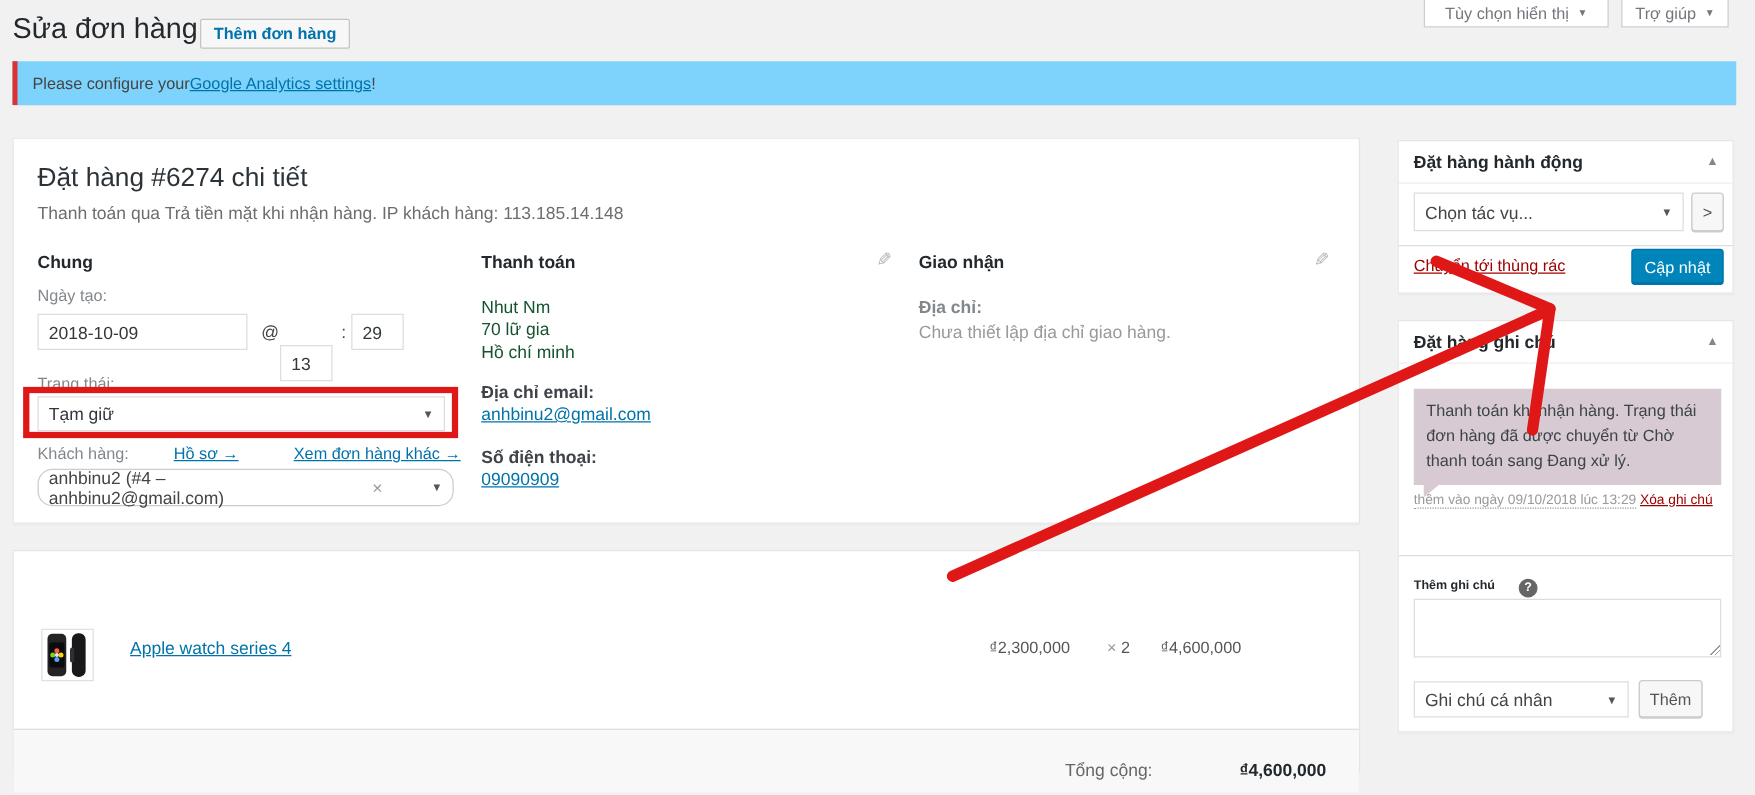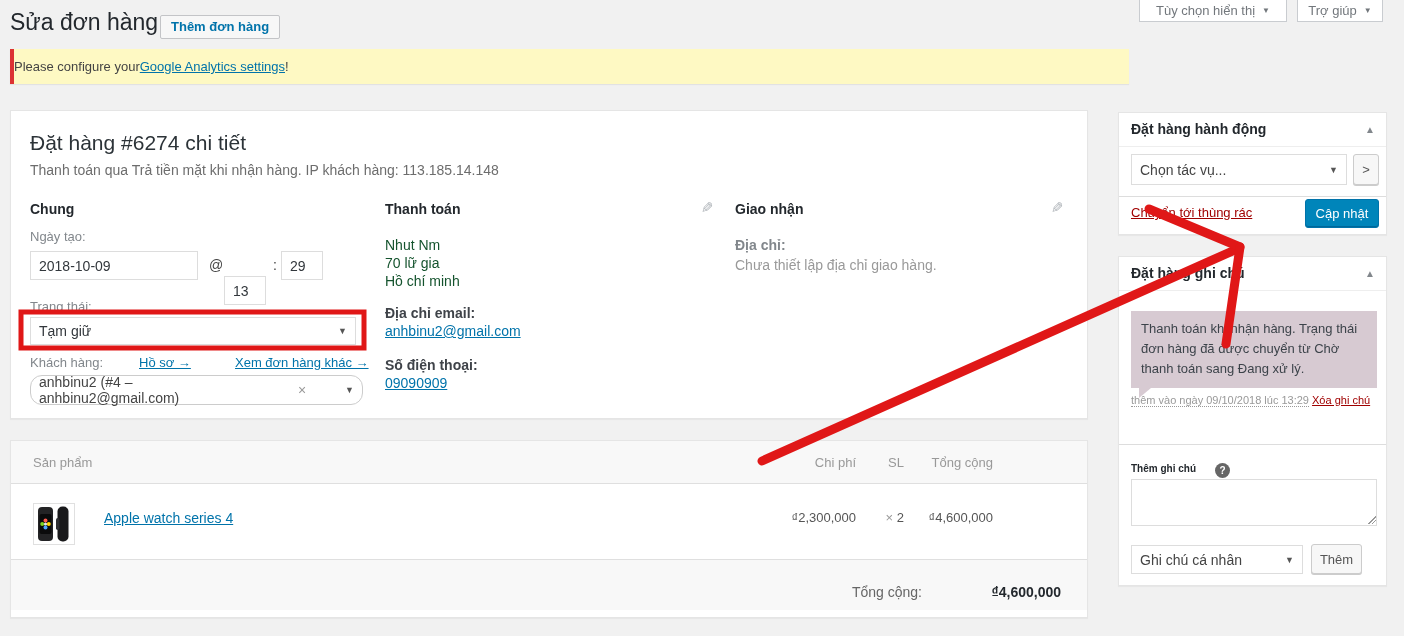--- a/index.html
+++ b/index.html
@@ -11,23 +11,23 @@
   .page-title { position:absolute; left:10px; top:9px; font-size:23px; font-weight:400; color:#23282d; }
   .add-btn { position:absolute; left:160px; top:15px; height:24px; line-height:22px; padding:0 10px;
              background:#f7f7f7; border:1px solid #c3c4c7; border-radius:2px; color:#0073aa;
              font-size:13px; font-weight:bold; cursor:pointer; }
   .top-tab { position:absolute; top:-2px; height:24px; background:#fff; border:1px solid #c9ccd0;
              display:flex; align-items:center; justify-content:center; gap:7px;
              font-size:13px; color:#72777c; cursor:pointer; }
   .top-tab .tri { font-size:8px; color:#72777c; }
 
   
-  .notice { position:absolute; left:10px; top:49px; width:1119px; height:35px; background:#fef9c3;
+  .notice { position:absolute; left:10px; top:49px; width:1379px; height:35px; background:#7dd3fc;
             border-left:4px solid #dc3232; box-shadow:0 1px 1px rgba(0,0,0,.06);
-            display:flex; align-items:center; font-size:13px; color:#444; }
+            display:flex; align-items:center; padding-left:12px; font-size:13px; color:#444; }
 
   .panel { position:absolute; background:#fff; border:1px solid #e5e5e5; box-shadow:0 1px 1px rgba(0,0,0,.04); }
 
   a.link { color:#0073aa; text-decoration:underline; cursor:pointer; }
   a.redlink { color:#a00000; text-decoration:underline; cursor:pointer; }
 
   .h2-title { position:absolute; left:19px; top:20px; font-size:21px; font-weight:400; color:#2c3338; }
   .h2-sub   { position:absolute; left:19px; top:51px; font-size:14px; color:#6d6d6d; }
   .colhead { position:absolute; font-size:14px; font-weight:bold; color:#23282d; }
   .flabel  { position:absolute; font-size:13px; color:#82878c; }
@@ -43,21 +43,21 @@
   .fsel .tri { margin-left:auto; font-size:9px; color:#555; }
   .fsel .clr { margin-left:auto; font-size:14px; color:#999; padding-right:9px; cursor:pointer; }
   .fsel .tri2 { font-size:9px; color:#555; }
   .rounded { border-radius:12px; border-color:#ccc;gap:30px; }
 
   
   .items-head { position:absolute; left:0; top:0; width:100%; height:43px; background:#f8f8f8;
                 border-bottom:1px solid #dfdfdf; }
   .th { position:absolute; top:14px; font-size:13px; color:#999; }
   .td { position:absolute; font-size:13px; color:#555; }
-  .items-foot { position:absolute; left:0; top:118px; width:100%; height:51px; background:#f8f8f8;
+  .items-foot { position:absolute; left:0; top:142px; width:100%; height:51px; background:#f8f8f8;
                 border-top:1px solid #dfdfdf; }
   .thumb { position:absolute; left:22px; top:62px; width:42px; height:42px; background:#fff;
            border:1px solid #e0e0e0; padding:1px; }
 
   
   .side-head { position:absolute; left:0; top:0; width:100%; height:34px; border-bottom:1px solid #eee; }
   .side-title { position:absolute; left:12px; top:8px; font-size:14px; font-weight:bold; color:#23282d; }
   .toggle { position:absolute; right:11px; top:11px; font-size:10px; color:#82878c; cursor:pointer; }
   .btn2 { background:#f7f7f7; border:1px solid #ccc; border-radius:3px; color:#555;
           box-shadow:0 1px 0 #ccc; font-size:13px; cursor:pointer; display:flex;
@@ -144,26 +144,20 @@
     <div class="strongline" style="left:374px; top:246px;">Số điện thoại:</div>
     <a class="link" style="position:absolute; left:374px; top:264px; font-size:14px;">09090909</a>
 
     <div class="colhead" style="left:724px; top:90px;">Giao nhận</div>
     <span class="pencil" style="left:1040px; top:88px;">✎</span>
     <div class="strongline" style="left:724px; top:126px; color:#82878c;">Địa chỉ:</div>
     <div class="txtline" style="left:724px; top:146px; color:#999;">Chưa thiết lập địa chỉ giao hàng.</div>
   </div>
 
   <div class="panel" style="left:10px; top:440px; width:1078px; height:178px;">
-    <div class="items-head">
-      <div class="th" style="left:22px;">Sản phẩm</div>
-      <div class="th" style="left:745px; width:100px; text-align:right;">Chi phí</div>
-      <div class="th" style="left:845px; width:48px; text-align:right;">SL</div>
-      <div class="th" style="left:900px; width:82px; text-align:right;">Tổng cộng</div>
-    </div>
 
     <div>
       <div class="thumb">
         <svg width="38" height="38" viewBox="0 0 38 38">
           <rect width="38" height="38" fill="#ffffff"></rect>
           <rect x="3" y="2" width="15" height="34" rx="4" fill="#232325"></rect>
           <rect x="4.5" y="9" width="12" height="20" rx="2" fill="#0b0b0c"></rect>
           <circle cx="10.5" cy="15.5" r="2" fill="#ff5b4d"></circle>
           <circle cx="7.2" cy="19" r="2" fill="#7ed321"></circle>
           <circle cx="13.8" cy="19" r="2" fill="#ffd500"></circle>

